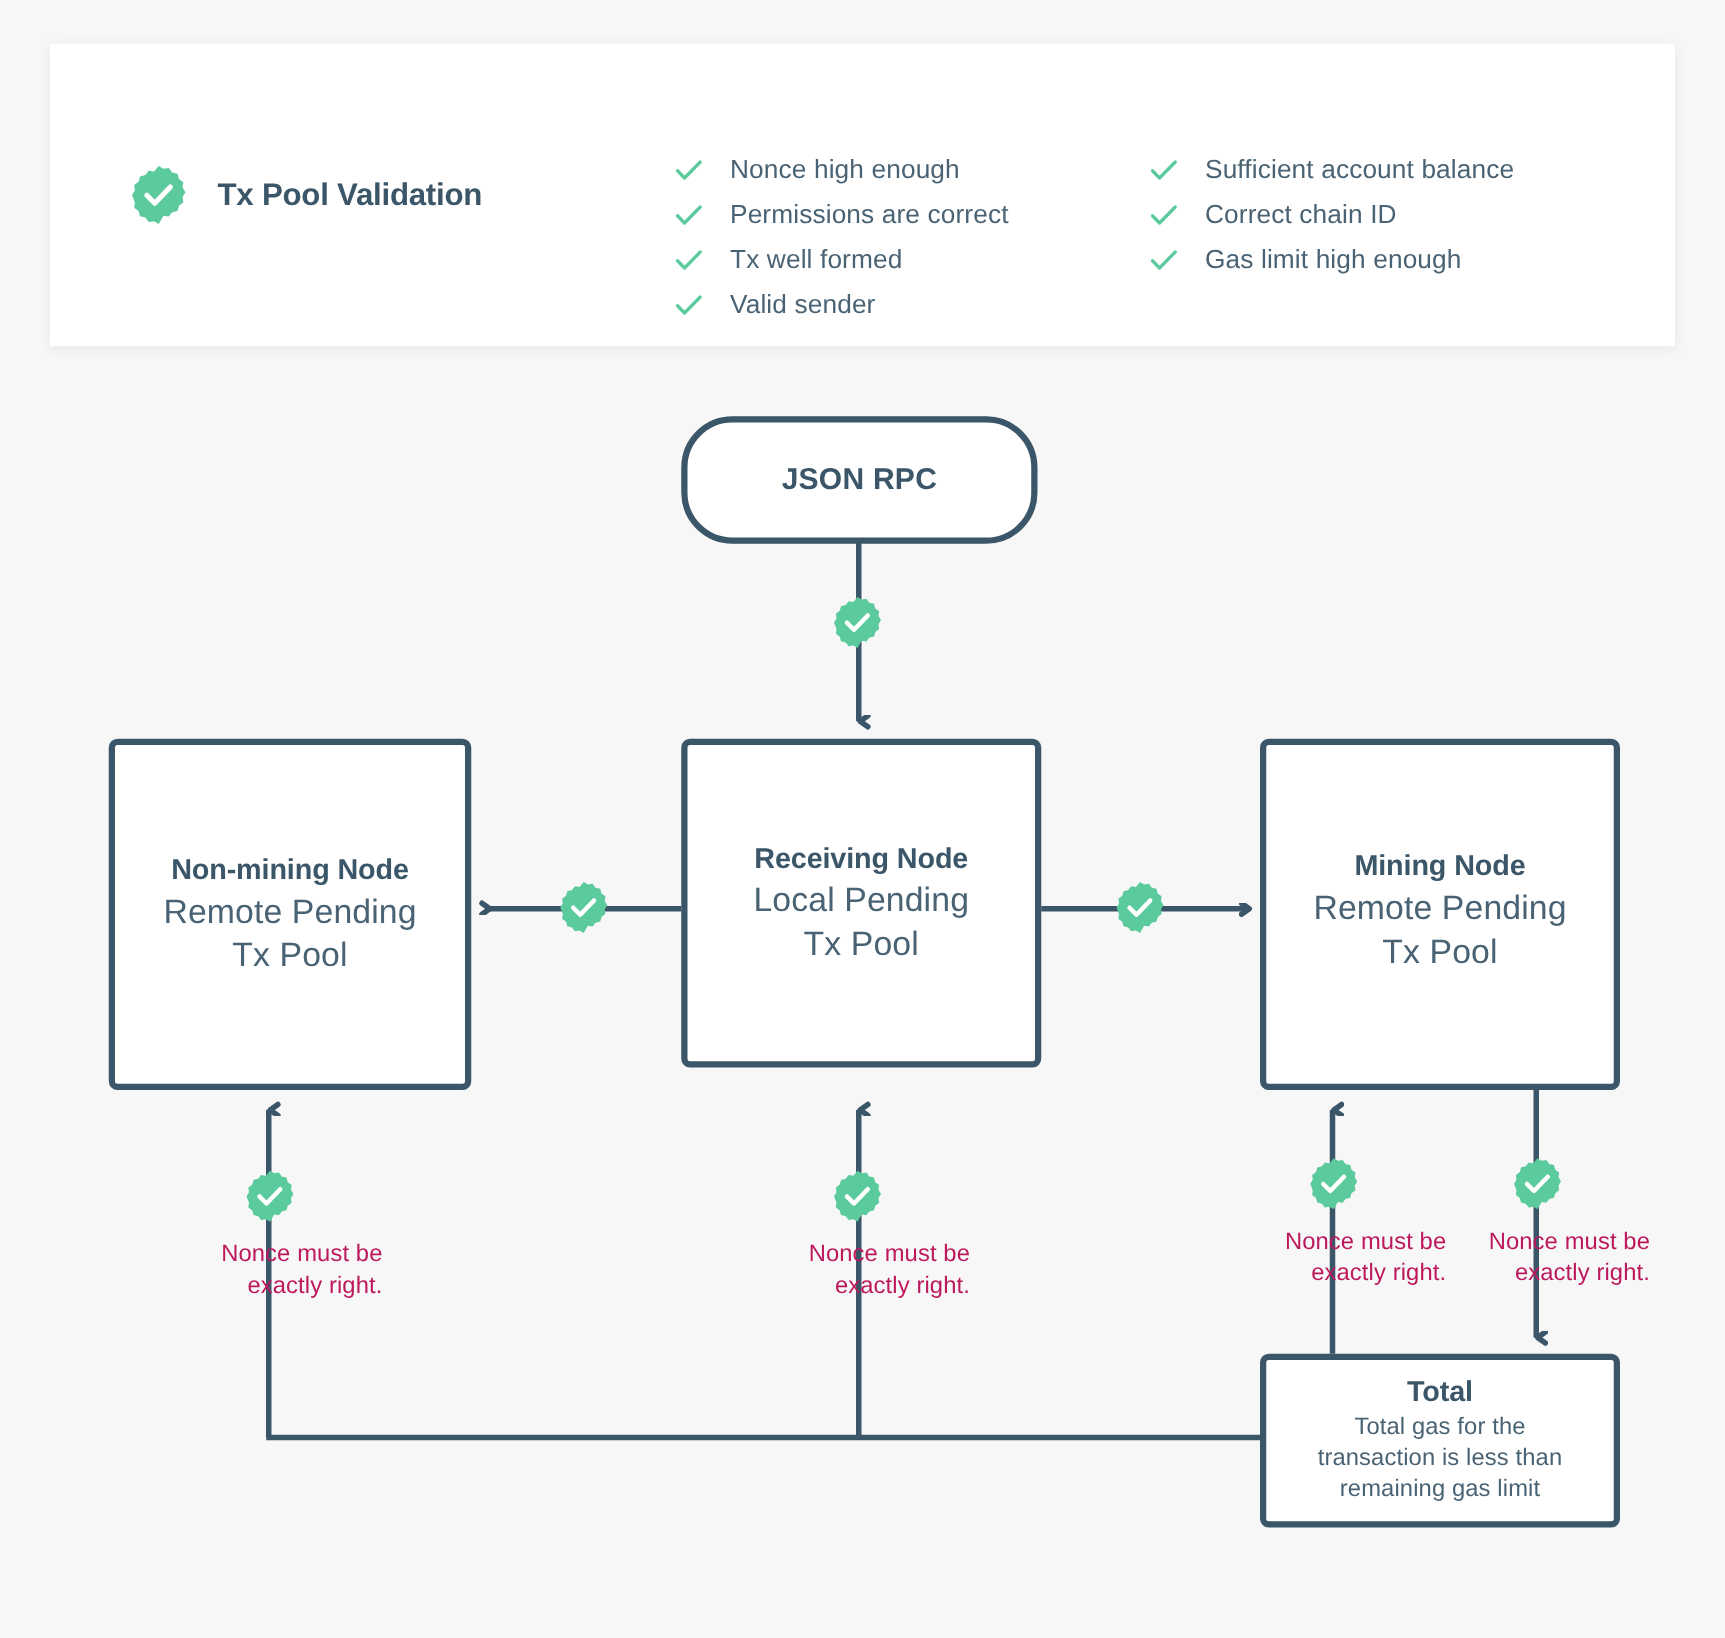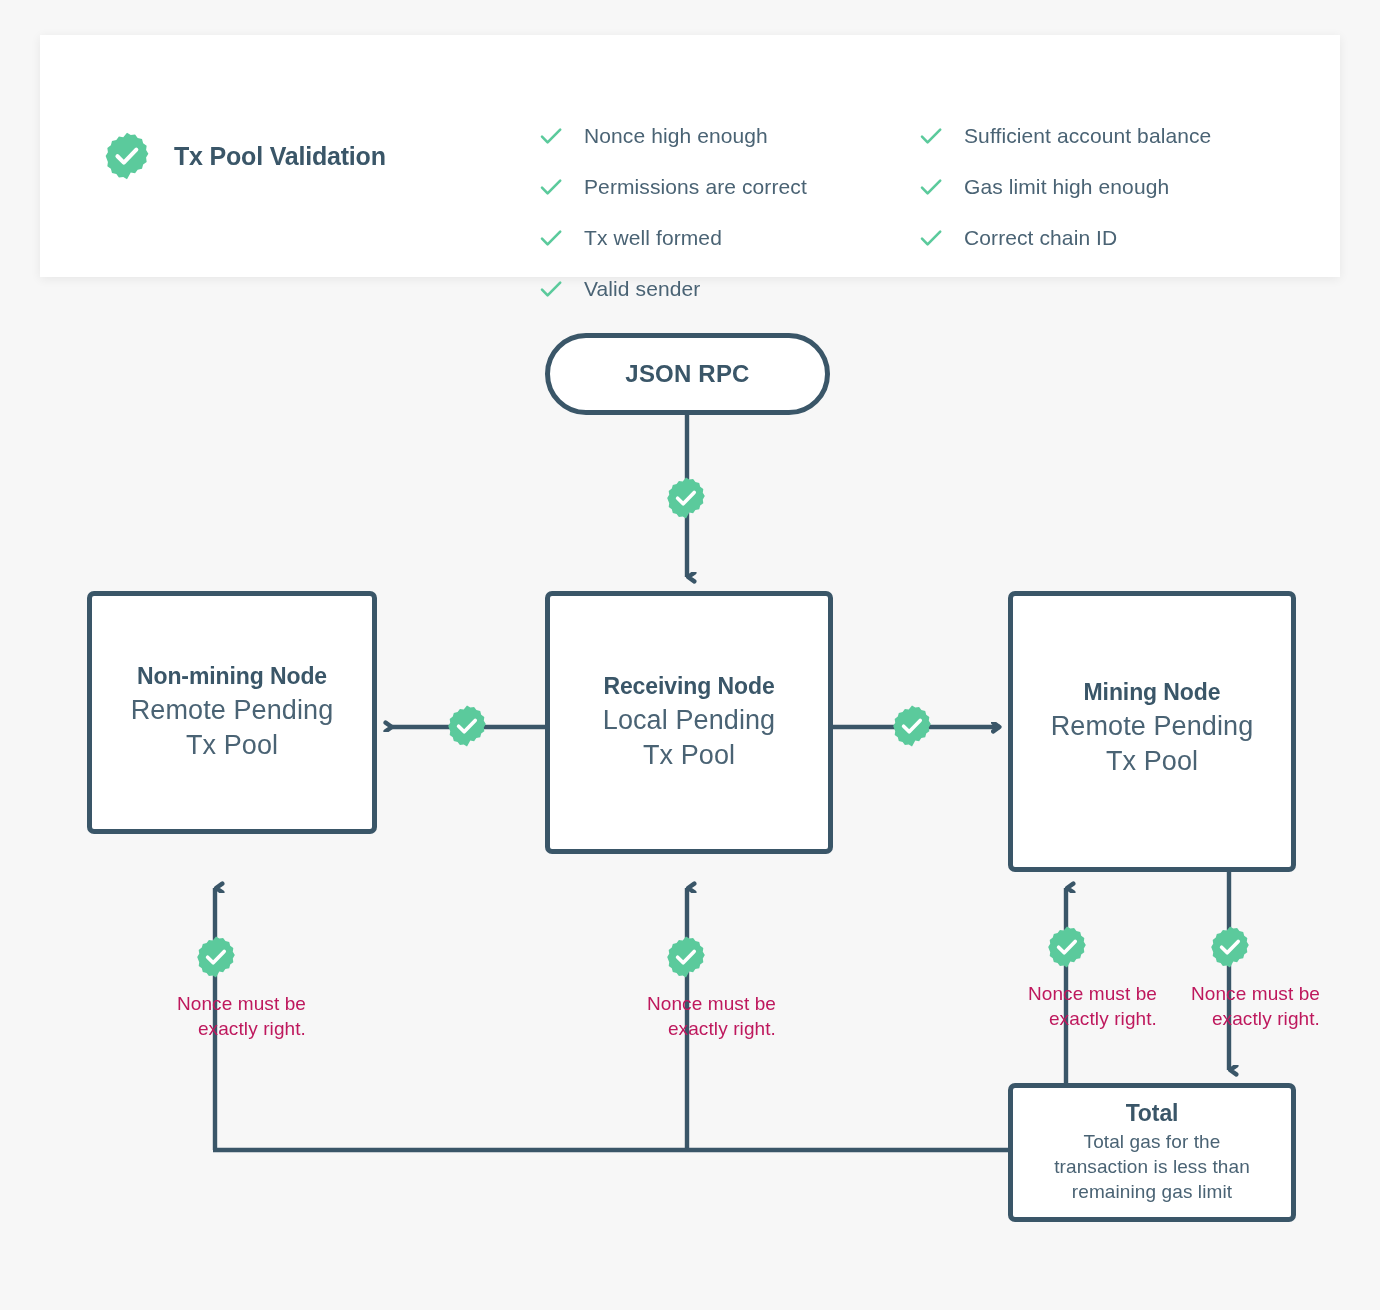--- a/index.html
+++ b/index.html
@@ -44,21 +44,21 @@
     font-weight: bold;
     color: #3a5668;
     letter-spacing: -0.2px;
     white-space: nowrap;
   }
 
   .val-col {
     position: absolute;
     display: flex;
     flex-direction: column;
-    gap: 26px;
+    gap: 11px;
   }
   .val-col-left  { left: 498px; top: 88px; }
   .val-col-right { left: 878px; top: 88px; }
 
   .val-item {
     display: flex;
     align-items: center;
     gap: 20px;
     height: 25px;
   }
@@ -91,42 +91,42 @@
     align-items: center;
     justify-content: center;
     text-align: center;
     color: #3a5668;
   }
 
   .node-pill {
     left: 545px;
     top: 333px;
     width: 285px;
-    height: 82px;
+    height: 102px;
     border-radius: 41px;
   }
   .node-pill .node-title { font-size: 24px; letter-spacing: 0.2px; }
 
   .node-title {
     font-size: 23px;
     font-weight: bold;
     color: #3a5668;
     letter-spacing: -0.1px;
   }
 
   .node-sub {
     font-size: 27px;
     font-weight: normal;
     color: #4a6374;
     line-height: 1.28;
     margin-top: 3px;
     letter-spacing: 0.1px;
   }
 
-  .node-nonmining { left: 87px;  top: 591px; width: 290px; height: 243px; align-items: center; }
+  .node-nonmining { left: 87px;  top: 591px; width: 290px; height: 281px; align-items: center; }
   .node-receiving { left: 545px; top: 591px; width: 288px; height: 263px; }
   .node-mining    { left: 1008px;top: 591px; width: 288px; height: 281px; }
 
   .node-mining .mining-inner {
     display: flex;
     flex-direction: column;
     align-items: center;
     margin-top: -6px;
   }
 
@@ -231,27 +231,27 @@
       <div class="val-item">
         <svg class="tick-svg" width="26" height="26" viewBox="0 0 26 26" aria-hidden="true">
             <path fill="none" stroke="#5bca9c" stroke-width="2.6" stroke-linecap="round" stroke-linejoin="round" d="M4 13.6l5.6 5.8L22.2 6.6"></path>
           </svg>
         <span class="val-item-label">Sufficient account balance</span>
       </div>
       <div class="val-item">
         <svg class="tick-svg" width="26" height="26" viewBox="0 0 26 26" aria-hidden="true">
             <path fill="none" stroke="#5bca9c" stroke-width="2.6" stroke-linecap="round" stroke-linejoin="round" d="M4 13.6l5.6 5.8L22.2 6.6"></path>
           </svg>
+        <span class="val-item-label">Correct chain ID</span>
+      </div>
+      <div class="val-item">
+        <svg class="tick-svg" width="26" height="26" viewBox="0 0 26 26" aria-hidden="true">
+            <path fill="none" stroke="#5bca9c" stroke-width="2.6" stroke-linecap="round" stroke-linejoin="round" d="M4 13.6l5.6 5.8L22.2 6.6"></path>
+          </svg>
         <span class="val-item-label">Gas limit high enough</span>
-      </div>
-      <div class="val-item">
-        <svg class="tick-svg" width="26" height="26" viewBox="0 0 26 26" aria-hidden="true">
-            <path fill="none" stroke="#5bca9c" stroke-width="2.6" stroke-linecap="round" stroke-linejoin="round" d="M4 13.6l5.6 5.8L22.2 6.6"></path>
-          </svg>
-        <span class="val-item-label">Correct chain ID</span>
       </div>
     </div>
   </div>
 
   <svg id="wires" viewBox="0 0 1380 1310">
     <defs>
       <marker id="arrowDown" markerWidth="12" markerHeight="12" refX="5" refY="9.5" orient="auto" markerUnits="userSpaceOnUse">
         <path d="M0.6 2.2 L5 8.4 L9.4 2.2" fill="none" stroke="#3a5668" stroke-width="4.4" stroke-linecap="round" stroke-linejoin="round"></path>
       </marker>
       <marker id="arrowUp" markerWidth="12" markerHeight="12" refX="5" refY="2.5" orient="auto" markerUnits="userSpaceOnUse">

